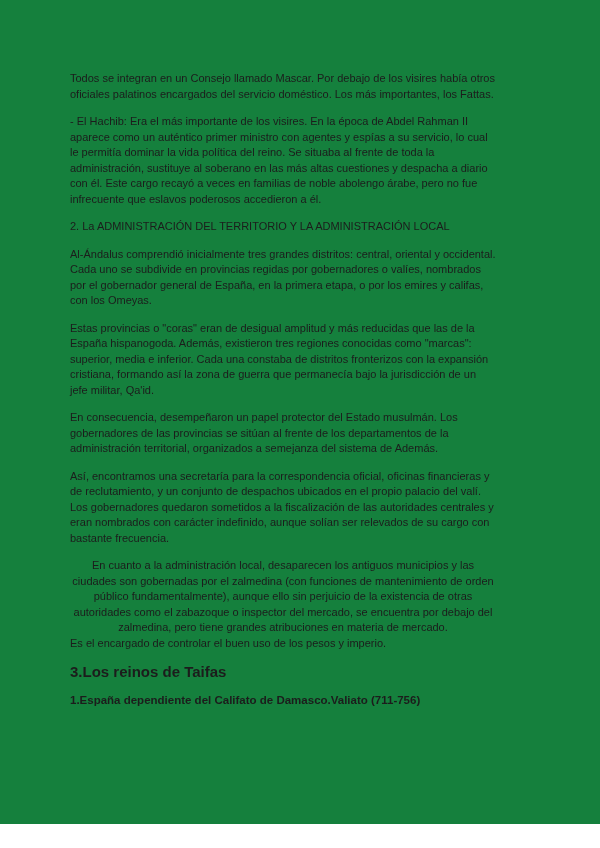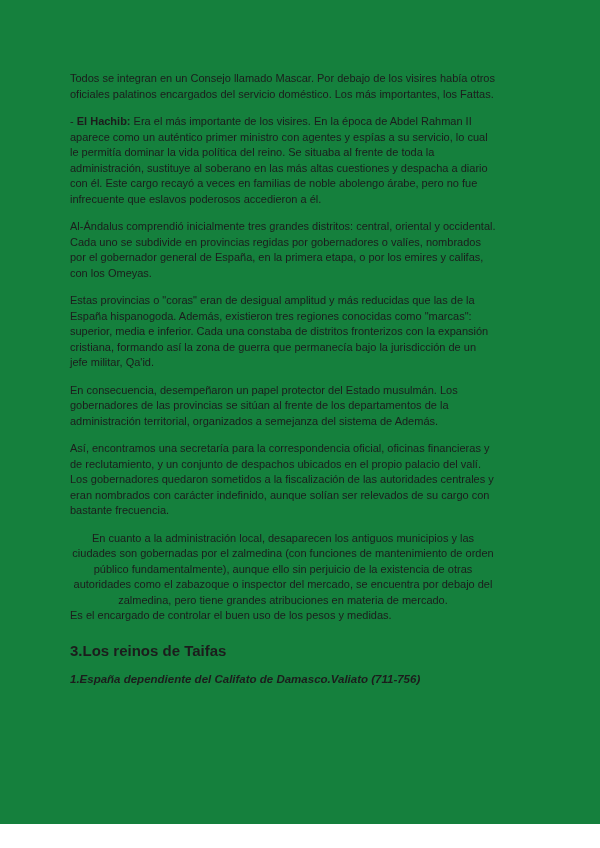--- a/index.html
+++ b/index.html
@@ -11,55 +11,55 @@
     box-sizing: border-box;
     padding: 71px 104px 0 70px;
     font-family: "Liberation Sans", sans-serif;
     font-size: 11px;
     line-height: 15.5px;
     color: #1c1c1c;
     overflow: hidden;
   }
   .para { margin: 0 0 12px 0; text-align: left; }
   .para.tight { margin-bottom: 0; text-align: center; }
-  .lead-bold { font-weight: bold; }
+  .lead-bold { font-weight: normal; }
   .section-heading-lg {
     font-size: 15px;
     line-height: 18px;
     font-weight: bold;
-    margin: 18px 0 12px 0;
+    margin: 12px 0 12px 0;
   }
   .section-heading-sm {
     font-size: 11.5px;
     line-height: 15.5px;
     font-weight: bold;
     margin: 0 0 12px 0;
-    font-style: italic;
   }
 </style>
 </head>
 <body>
 
 <div class="page">
 
   <p class="para">Todos se integran en un Consejo llamado Mascar. Por debajo de los visires había otros oficiales palatinos encargados del servicio doméstico. Los más importantes, los Fattas.</p>
 
   <p class="para"><span>- </span><span class="lead-bold">El Hachib:</span><span> Era el más importante de los visires. En la época de Abdel Rahman II aparece como un auténtico primer ministro con agentes y espías a su servicio, lo cual le permitía dominar la vida política del reino. Se situaba al frente de toda la administración, sustituye al soberano en las más altas cuestiones y despacha a diario con él. Este cargo recayó a veces en familias de noble abolengo árabe, pero no fue infrecuente que eslavos poderosos accedieron a él.</span></p>
 
+  <p class="para">2. La ADMINISTRACIÓN DEL TERRITORIO Y LA ADMINISTRACIÓN LOCAL</p>
 
   <p class="para">Al-Ándalus comprendió inicialmente tres grandes distritos: central, oriental y occidental. Cada uno se subdivide en provincias regidas por gobernadores o valíes, nombrados por el gobernador general de España, en la primera etapa, o por los emires y califas, con los Omeyas.</p>
 
   <p class="para">Estas provincias o "coras" eran de desigual amplitud y más reducidas que las de la España hispanogoda. Además, existieron tres regiones conocidas como "marcas": superior, media e inferior. Cada una constaba de distritos fronterizos con la expansión cristiana, formando así la zona de guerra que permanecía bajo la jurisdicción de un jefe militar, Qa'id.</p>
 
   <p class="para">En consecuencia, desempeñaron un papel protector del Estado musulmán. Los gobernadores de las provincias se sitúan al frente de los departamentos de la administración territorial, organizados a semejanza del sistema de Además.</p>
 
   <p class="para">Así, encontramos una secretaría para la correspondencia oficial, oficinas financieras y de reclutamiento, y un conjunto de despachos ubicados en el propio palacio del valí. Los gobernadores quedaron sometidos a la fiscalización de las autoridades centrales y eran nombrados con carácter indefinido, aunque solían ser relevados de su cargo con bastante frecuencia.</p>
 
   <p class="para tight">En cuanto a la administración local, desaparecen los antiguos municipios y las ciudades son gobernadas por el zalmedina (con funciones de mantenimiento de orden público fundamentalmente), aunque ello sin perjuicio de la existencia de otras autoridades como el zabazoque o inspector del mercado, se encuentra por debajo del zalmedina, pero tiene grandes atribuciones en materia de mercado.</p>
 
-  <p class="para">Es el encargado de controlar el buen uso de los pesos y medidas.</p>
+  <p class="para">Es el encargado de controlar el buen uso de los pesos y imperio.</p>
 
   <div class="section-heading-lg">3.Los reinos de Taifas</div>
 
   <div class="section-heading-sm">1.España dependiente del Califato de Damasco.Valiato (711-756)</div>
 
 
 </div>
 
 </body></html>

